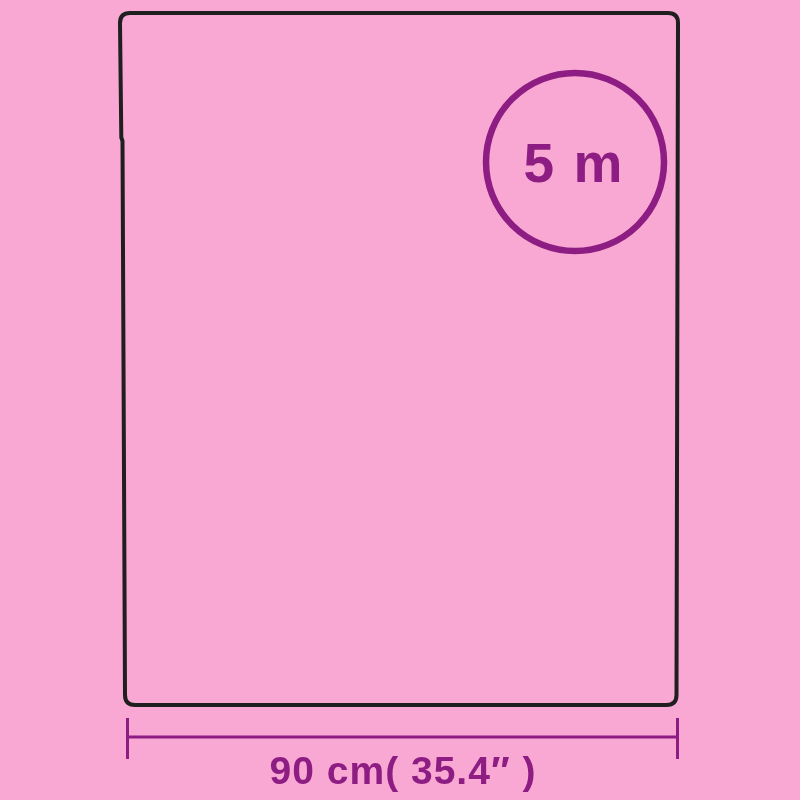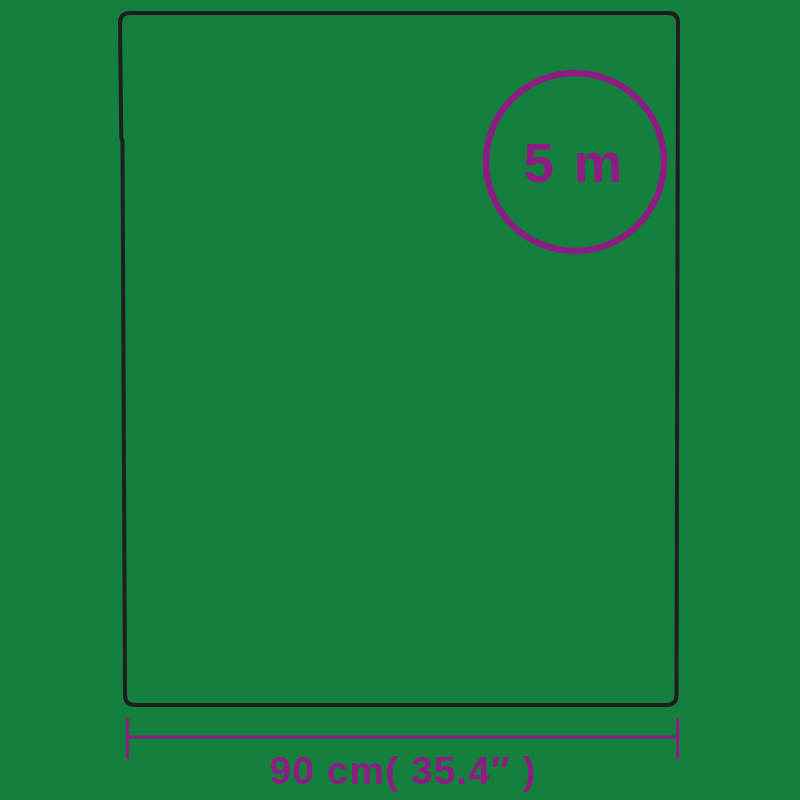--- a/index.html
+++ b/index.html
@@ -4,21 +4,21 @@
 <style>
   html, body {
     margin: 0;
     padding: 0;
     background: #ffffff;
   }
   .stage {
     position: relative;
     width: 800px;
     height: 800px;
-    background: #15803d;
+    background: #f9a8d4;
     overflow: hidden;
     font-family: "Liberation Sans", "DejaVu Sans", sans-serif;
   }
   svg { display: block; }
   .badge-text {
     font-family: "Liberation Sans", "DejaVu Sans", sans-serif;
     font-weight: bold;
     font-size: 55px;
     letter-spacing: 2px;
   }

